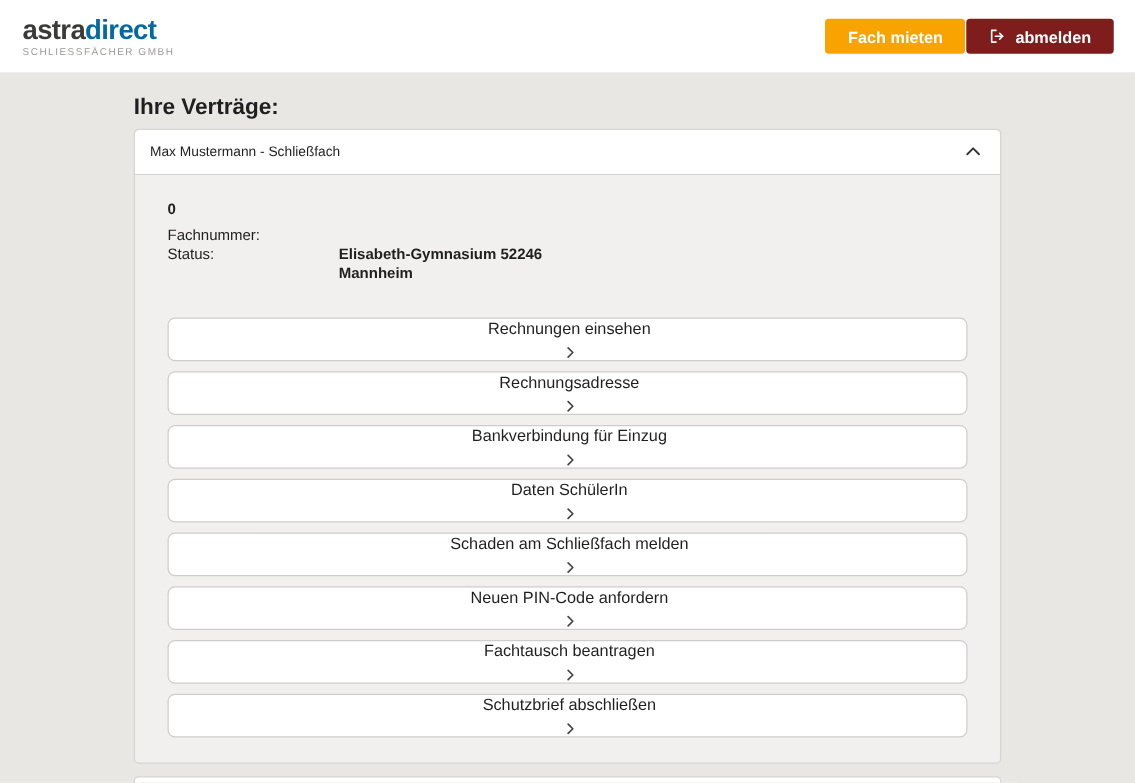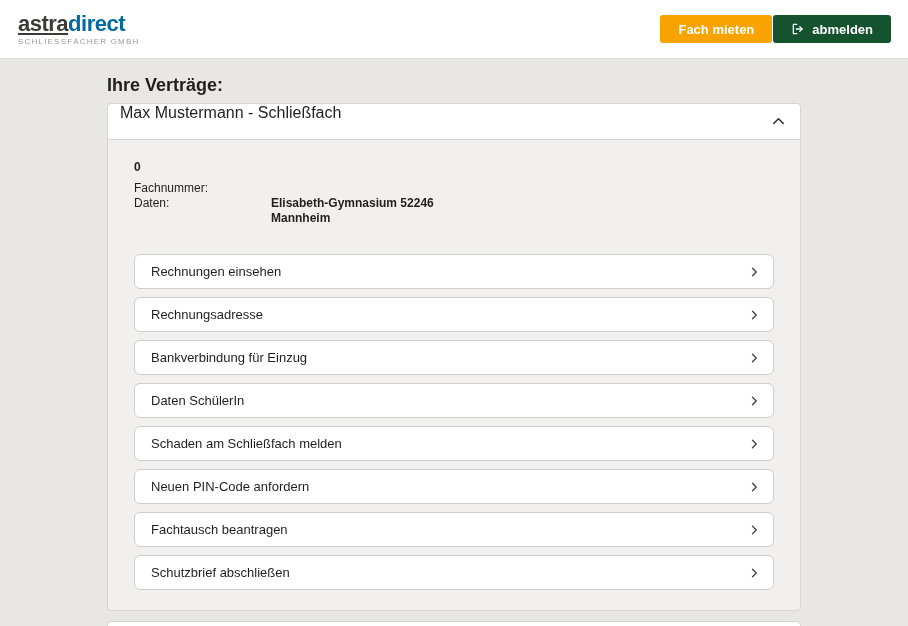--- a/index.html
+++ b/index.html
@@ -15,21 +15,21 @@
     height: 59px;
     background: #FFFFFF;
     border-bottom: 1px solid #E0DEDC;
     display: flex;
     align-items: center;
     justify-content: space-between;
     padding: 0 17px 0 18px;
   }
   .logo { display: flex; flex-direction: column; line-height: 1; }
   .wordmark { font-size: 22px; font-weight: bold; letter-spacing: -0.5px; }
-  .wordmark .part-astra { color: #3A3A39; text-decoration: underline; }
+  .wordmark .part-astra { color: #3A3A39; }
   .wordmark .part-direct { color: #0369a1; }
   .logo-sub {
     font-size: 8px;
     color: #9C9A98;
     letter-spacing: 1.2px;
     margin-top: 3px;
   }
   .topbar-actions { display: flex; gap: 1px; }
   .btn {
     height: 28px;
@@ -39,40 +39,41 @@
     font-family: "Liberation Sans", sans-serif;
     font-size: 13px;
     font-weight: bold;
     padding: 0 18px;
     display: flex;
     align-items: center;
     gap: 7px;
     cursor: pointer;
   }
   .btn-orange { background: #F8A300; }
-  .btn-blue { background: #14532d; }
+  .btn-blue { background: #7f1d1d; }
 
   
   .content { width: 694px; margin: 0 auto; padding-top: 16px; }
   .section-title { font-size: 18px; font-weight: bold; margin-bottom: 7px; }
 
   .card {
     background: #F2F0EE;
     border: 1px solid #D7D5D3;
     border-radius: 4px;
   }
   .card-header {
     background: #FFFFFF;
     border-bottom: 1px solid #D7D5D3;
     border-radius: 4px 4px 0 0;
     height: 36px;
     display: flex;
+    align-items: center;
     justify-content: space-between;
     padding: 0 14px 0 12px;
-    font-size: 16px;
+    font-size: 11px;
     cursor: pointer;
   }
 
   
   .details {
     display: flex;
     padding: 20px 26px 0 26px;
     font-size: 12px;
   }
   .details-left { width: 325px; }
@@ -92,20 +93,21 @@
     background: #FFFFFF;
     border: 1px solid #CFCDCB;
     border-radius: 6px;
     display: flex;
     align-items: center;
     justify-content: space-between;
     padding: 0 13px 0 16px;
     font-size: 13px;
     margin-bottom: 8px;
     cursor: pointer;
+    flex-direction: column;
   }
   .action-row:last-child { margin-bottom: 0; align-items: center; }
 
   .card-peek {
     width: 694px;
     margin: 10px auto 0 auto;
     background: #FFFFFF;
     border: 1px solid #D7D5D3;
     border-radius: 4px 4px 0 0;
     height: 36px;
@@ -153,21 +155,21 @@
       </span>
     </div>
 
     <div class="details">
       <div class="details-left">
         <div class="zero-value">0</div>
         <div class="detail-row">
           <span class="lbl">Fachnummer:</span>
         </div>
         <div class="detail-row">
-          <span class="lbl">Daten:</span>
+          <span class="lbl">Status:</span>
           <span class="val">Elisabeth-Gymnasium 52246 Mannheim</span>
         </div>
       </div>
     </div>
 
     <div class="actions">
       <div class="action-row">
         <span>Rechnungen einsehen</span>
         <span class="icon">
           <svg width="12" height="12" viewBox="0 0 16 16" fill="none" stroke="#444444" stroke-width="1.8" stroke-linecap="round" stroke-linejoin="round">

